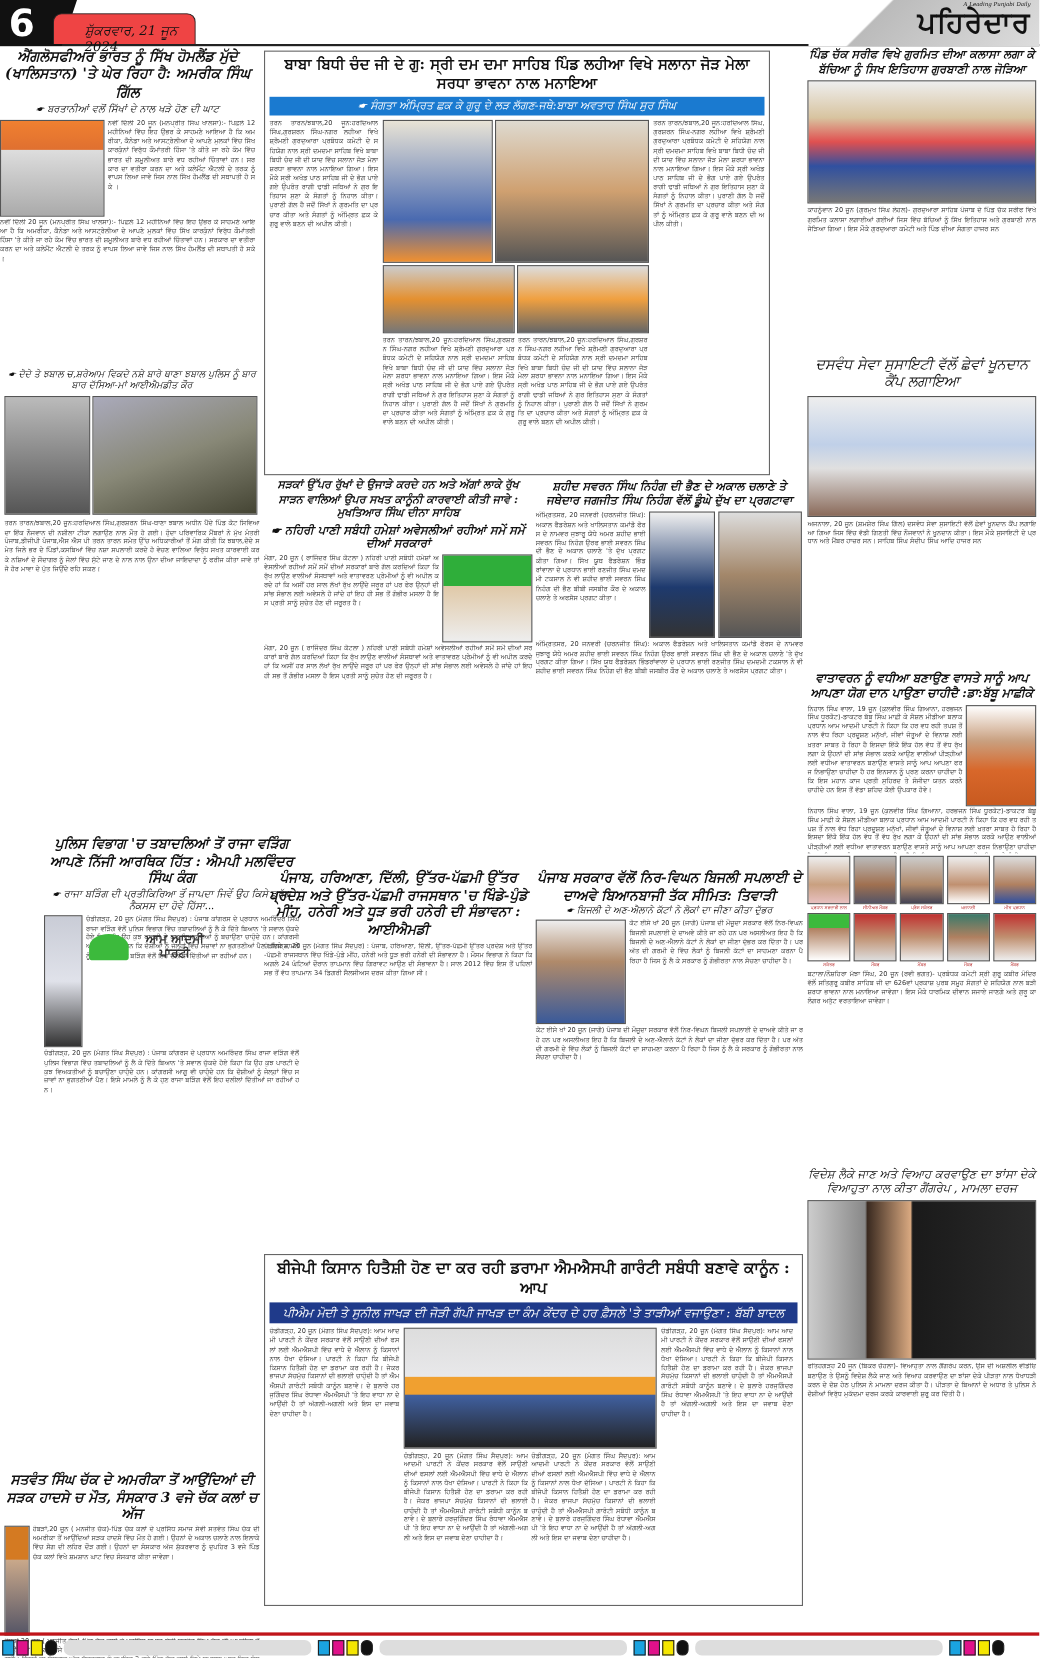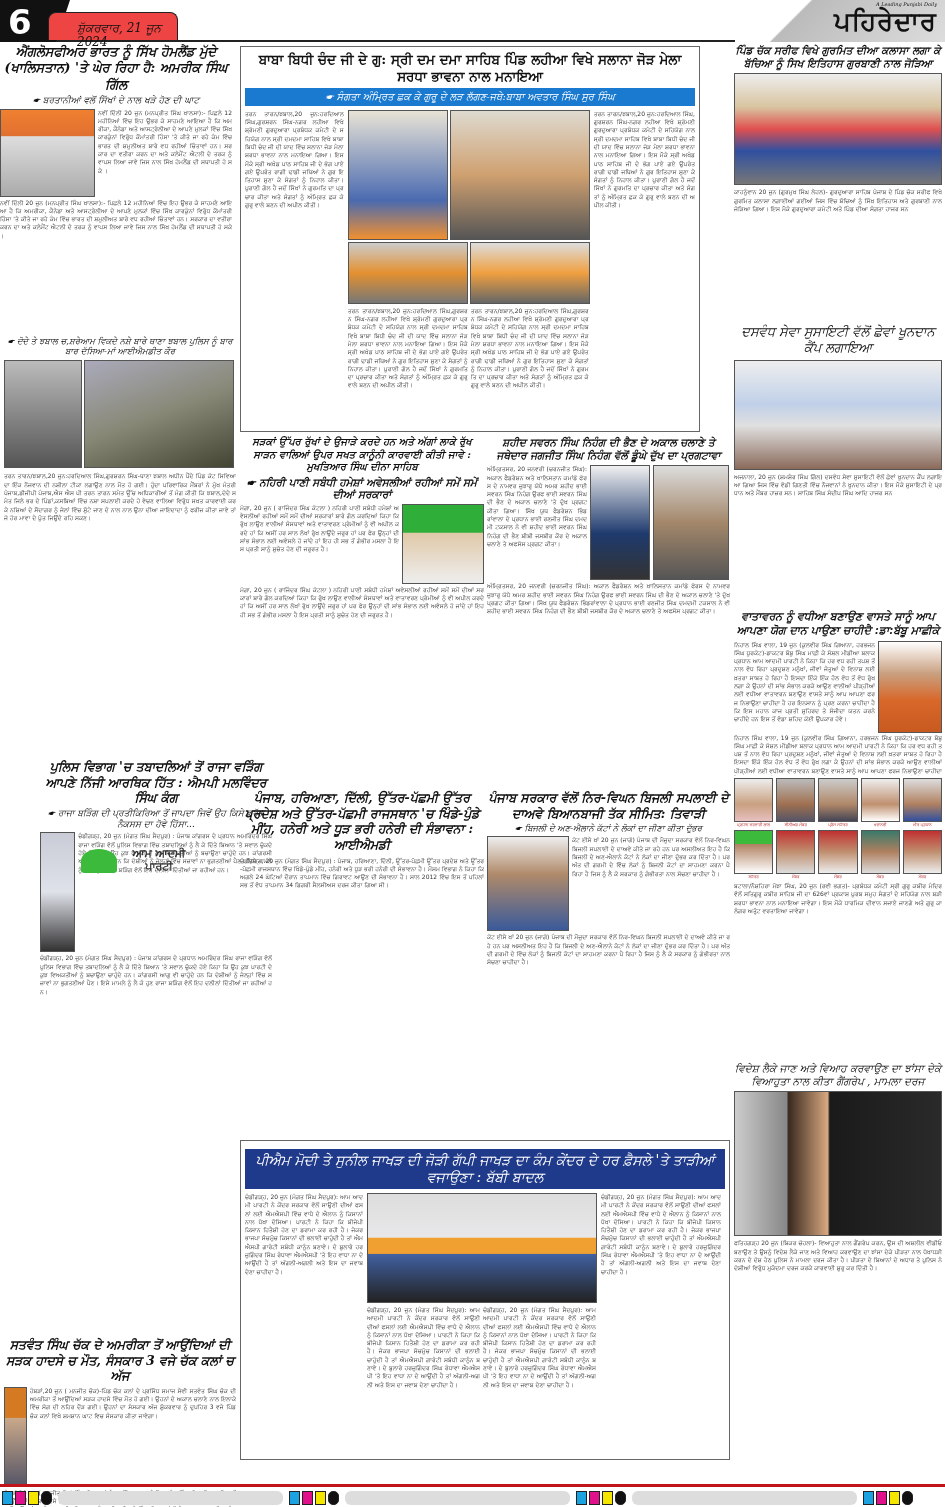--- a/index.html
+++ b/index.html
@@ -127,21 +127,22 @@
   <div class="h" style="font-size:12.5px;font-weight:bold">ਪੰਜਾਬ ਸਰਕਾਰ ਵੱਲੋਂ ਨਿਰ-ਵਿਘਨ ਬਿਜਲੀ ਸਪਲਾਈ ਦੇ ਦਾਅਵੇ ਬਿਆਨਬਾਜੀ ਤੱਕ ਸੀਮਿਤ: ਤਿਵਾੜੀ</div>
   <div class="sub" style="font-size:8.5px;margin-top:2px">☛ ਬਿਜਲੀ ਦੇ ਅਣ-ਐਲਾਨੇ ਕੱਟਾਂ ਨੇ ਲੋਕਾਂ ਦਾ ਜੀਣਾ ਕੀਤਾ ਦੁੱਭਰ</div>
   <div style="display:flex;gap:3px;margin-top:3px">
     <div class="photo" style="width:82px;height:95px;flex:none;background:linear-gradient(180deg,#eee,#b08a6a 40%,#3a5a9a)"></div>
     <div class="txt" style="height:95px">ਕੋਟ ਈਸੇ ਖਾਂ 20 ਜੂਨ (ਜਾਗੋ) ਪੰਜਾਬ ਦੀ ਮੌਜੂਦਾ ਸਰਕਾਰ ਵੱਲੋਂ ਨਿਰ-ਵਿਘਨ ਬਿਜਲੀ ਸਪਲਾਈ ਦੇ ਦਾਅਵੇ ਕੀਤੇ ਜਾ ਰਹੇ ਹਨ ਪਰ ਅਸਲੀਅਤ ਇਹ ਹੈ ਕਿ ਬਿਜਲੀ ਦੇ ਅਣ-ਐਲਾਨੇ ਕੱਟਾਂ ਨੇ ਲੋਕਾਂ ਦਾ ਜੀਣਾ ਦੁੱਭਰ ਕਰ ਦਿੱਤਾ ਹੈ। ਪਰ ਅੱਤ ਦੀ ਗਰਮੀ ਦੇ ਵਿੱਚ ਲੋਕਾਂ ਨੂੰ ਬਿਜਲੀ ਕੱਟਾਂ ਦਾ ਸਾਹਮਣਾ ਕਰਨਾ ਪੈ ਰਿਹਾ ਹੈ ਜਿਸ ਨੂੰ ਲੈ ਕੇ ਸਰਕਾਰ ਨੂੰ ਗੰਭੀਰਤਾ ਨਾਲ ਸੋਚਣਾ ਚਾਹੀਦਾ ਹੈ।</div>
   </div>
   <div class="txt" style="height:185px;margin-top:2px">ਕੋਟ ਈਸੇ ਖਾਂ 20 ਜੂਨ (ਜਾਗੋ) ਪੰਜਾਬ ਦੀ ਮੌਜੂਦਾ ਸਰਕਾਰ ਵੱਲੋਂ ਨਿਰ-ਵਿਘਨ ਬਿਜਲੀ ਸਪਲਾਈ ਦੇ ਦਾਅਵੇ ਕੀਤੇ ਜਾ ਰਹੇ ਹਨ ਪਰ ਅਸਲੀਅਤ ਇਹ ਹੈ ਕਿ ਬਿਜਲੀ ਦੇ ਅਣ-ਐਲਾਨੇ ਕੱਟਾਂ ਨੇ ਲੋਕਾਂ ਦਾ ਜੀਣਾ ਦੁੱਭਰ ਕਰ ਦਿੱਤਾ ਹੈ। ਪਰ ਅੱਤ ਦੀ ਗਰਮੀ ਦੇ ਵਿੱਚ ਲੋਕਾਂ ਨੂੰ ਬਿਜਲੀ ਕੱਟਾਂ ਦਾ ਸਾਹਮਣਾ ਕਰਨਾ ਪੈ ਰਿਹਾ ਹੈ ਜਿਸ ਨੂੰ ਲੈ ਕੇ ਸਰਕਾਰ ਨੂੰ ਗੰਭੀਰਤਾ ਨਾਲ ਸੋਚਣਾ ਚਾਹੀਦਾ ਹੈ।</div>
 </div>
 
 <div class="abs box" style="left:240px;top:1140px;width:490px;height:320px;padding:4px">
-  <div class="navybar" style="margin-top:4px;font-size:14px">ਪੀਐਮ ਮੋਦੀ ਤੇ ਸੁਨੀਲ ਜਾਖੜ ਦੀ ਜੋੜੀ ਗੱਪੀ ਜਾਖੜ ਦਾ ਕੰਮ ਕੇਂਦਰ ਦੇ ਹਰ ਫ਼ੈਸਲੇ 'ਤੇ ਤਾੜੀਆਂ ਵਜਾਉਣਾ : ਬੱਬੀ ਬਾਦਲ</div>
+  <div class="h" style="font-size:14px;font-weight:bold;font-style:normal">ਬੀਜੇਪੀ ਕਿਸਾਨ ਹਿਤੈਸ਼ੀ ਹੋਣ ਦਾ ਕਰ ਰਹੀ ਡਰਾਮਾ ਐਮਐਸਪੀ ਗਾਰੰਟੀ ਸਬੰਧੀ ਬਣਾਵੇ ਕਾਨੂੰਨ : ਆਪ</div>
+  <div class="navybar" style="margin-top:4px;font-size:11px">ਪੀਐਮ ਮੋਦੀ ਤੇ ਸੁਨੀਲ ਜਾਖੜ ਦੀ ਜੋੜੀ ਗੱਪੀ ਜਾਖੜ ਦਾ ਕੰਮ ਕੇਂਦਰ ਦੇ ਹਰ ਫ਼ੈਸਲੇ 'ਤੇ ਤਾੜੀਆਂ ਵਜਾਉਣਾ : ਬੱਬੀ ਬਾਦਲ</div>
   <div style="display:flex;gap:4px;margin-top:4px">
     <div class="txt" style="width:118px;height:264px">ਚੰਡੀਗੜ੍ਹ, 20 ਜੂਨ (ਮੰਗਤ ਸਿੰਘ ਸੈਦਪੁਰ): ਆਮ ਆਦਮੀ ਪਾਰਟੀ ਨੇ ਕੇਂਦਰ ਸਰਕਾਰ ਵੱਲੋਂ ਸਾਉਣੀ ਦੀਆਂ ਫਸਲਾਂ ਲਈ ਐਮਐਸਪੀ ਵਿੱਚ ਵਾਧੇ ਦੇ ਐਲਾਨ ਨੂੰ ਕਿਸਾਨਾਂ ਨਾਲ ਧੋਖਾ ਦੱਸਿਆ। ਪਾਰਟੀ ਨੇ ਕਿਹਾ ਕਿ ਬੀਜੇਪੀ ਕਿਸਾਨ ਹਿਤੈਸ਼ੀ ਹੋਣ ਦਾ ਡਰਾਮਾ ਕਰ ਰਹੀ ਹੈ। ਜੇਕਰ ਭਾਜਪਾ ਸੱਚਮੁੱਚ ਕਿਸਾਨਾਂ ਦੀ ਭਲਾਈ ਚਾਹੁੰਦੀ ਹੈ ਤਾਂ ਐਮਐਸਪੀ ਗਾਰੰਟੀ ਸਬੰਧੀ ਕਾਨੂੰਨ ਬਣਾਵੇ। ਦੇ ਬੁਲਾਰੇ ਹਰਜੁਗਿੰਦਰ ਸਿੰਘ ਰੰਧਾਵਾ ਐਮਐਸਪੀ 'ਤੇ ਇਹ ਵਾਧਾ ਨਾ ਦੇ ਆਉਂਦੀ ਹੈ ਤਾਂ ਅੱਗਲੀ-ਅਗਲੀ ਅਤੇ ਇਸ ਦਾ ਜਵਾਬ ਦੇਣਾ ਚਾਹੀਦਾ ਹੈ।</div>
     <div style="width:230px">
       <div class="photo" style="width:230px;height:110px;background:linear-gradient(180deg,#ddd 0%,#e8e8ea 40%,#f0a030 41%,#f0a030 55%,#4060a0 56%,#222 100%)"></div>
       <div style="display:flex;gap:3px;margin-top:3px">
         <div class="txt" style="width:113px;height:150px">ਚੰਡੀਗੜ੍ਹ, 20 ਜੂਨ (ਮੰਗਤ ਸਿੰਘ ਸੈਦਪੁਰ): ਆਮ ਆਦਮੀ ਪਾਰਟੀ ਨੇ ਕੇਂਦਰ ਸਰਕਾਰ ਵੱਲੋਂ ਸਾਉਣੀ ਦੀਆਂ ਫਸਲਾਂ ਲਈ ਐਮਐਸਪੀ ਵਿੱਚ ਵਾਧੇ ਦੇ ਐਲਾਨ ਨੂੰ ਕਿਸਾਨਾਂ ਨਾਲ ਧੋਖਾ ਦੱਸਿਆ। ਪਾਰਟੀ ਨੇ ਕਿਹਾ ਕਿ ਬੀਜੇਪੀ ਕਿਸਾਨ ਹਿਤੈਸ਼ੀ ਹੋਣ ਦਾ ਡਰਾਮਾ ਕਰ ਰਹੀ ਹੈ। ਜੇਕਰ ਭਾਜਪਾ ਸੱਚਮੁੱਚ ਕਿਸਾਨਾਂ ਦੀ ਭਲਾਈ ਚਾਹੁੰਦੀ ਹੈ ਤਾਂ ਐਮਐਸਪੀ ਗਾਰੰਟੀ ਸਬੰਧੀ ਕਾਨੂੰਨ ਬਣਾਵੇ। ਦੇ ਬੁਲਾਰੇ ਹਰਜੁਗਿੰਦਰ ਸਿੰਘ ਰੰਧਾਵਾ ਐਮਐਸਪੀ 'ਤੇ ਇਹ ਵਾਧਾ ਨਾ ਦੇ ਆਉਂਦੀ ਹੈ ਤਾਂ ਅੱਗਲੀ-ਅਗਲੀ ਅਤੇ ਇਸ ਦਾ ਜਵਾਬ ਦੇਣਾ ਚਾਹੀਦਾ ਹੈ।</div>
         <div class="txt" style="width:113px;height:150px">ਚੰਡੀਗੜ੍ਹ, 20 ਜੂਨ (ਮੰਗਤ ਸਿੰਘ ਸੈਦਪੁਰ): ਆਮ ਆਦਮੀ ਪਾਰਟੀ ਨੇ ਕੇਂਦਰ ਸਰਕਾਰ ਵੱਲੋਂ ਸਾਉਣੀ ਦੀਆਂ ਫਸਲਾਂ ਲਈ ਐਮਐਸਪੀ ਵਿੱਚ ਵਾਧੇ ਦੇ ਐਲਾਨ ਨੂੰ ਕਿਸਾਨਾਂ ਨਾਲ ਧੋਖਾ ਦੱਸਿਆ। ਪਾਰਟੀ ਨੇ ਕਿਹਾ ਕਿ ਬੀਜੇਪੀ ਕਿਸਾਨ ਹਿਤੈਸ਼ੀ ਹੋਣ ਦਾ ਡਰਾਮਾ ਕਰ ਰਹੀ ਹੈ। ਜੇਕਰ ਭਾਜਪਾ ਸੱਚਮੁੱਚ ਕਿਸਾਨਾਂ ਦੀ ਭਲਾਈ ਚਾਹੁੰਦੀ ਹੈ ਤਾਂ ਐਮਐਸਪੀ ਗਾਰੰਟੀ ਸਬੰਧੀ ਕਾਨੂੰਨ ਬਣਾਵੇ। ਦੇ ਬੁਲਾਰੇ ਹਰਜੁਗਿੰਦਰ ਸਿੰਘ ਰੰਧਾਵਾ ਐਮਐਸਪੀ 'ਤੇ ਇਹ ਵਾਧਾ ਨਾ ਦੇ ਆਉਂਦੀ ਹੈ ਤਾਂ ਅੱਗਲੀ-ਅਗਲੀ ਅਤੇ ਇਸ ਦਾ ਜਵਾਬ ਦੇਣਾ ਚਾਹੀਦਾ ਹੈ।</div>
       </div>
     </div>
     <div class="txt" style="width:120px;height:264px">ਚੰਡੀਗੜ੍ਹ, 20 ਜੂਨ (ਮੰਗਤ ਸਿੰਘ ਸੈਦਪੁਰ): ਆਮ ਆਦਮੀ ਪਾਰਟੀ ਨੇ ਕੇਂਦਰ ਸਰਕਾਰ ਵੱਲੋਂ ਸਾਉਣੀ ਦੀਆਂ ਫਸਲਾਂ ਲਈ ਐਮਐਸਪੀ ਵਿੱਚ ਵਾਧੇ ਦੇ ਐਲਾਨ ਨੂੰ ਕਿਸਾਨਾਂ ਨਾਲ ਧੋਖਾ ਦੱਸਿਆ। ਪਾਰਟੀ ਨੇ ਕਿਹਾ ਕਿ ਬੀਜੇਪੀ ਕਿਸਾਨ ਹਿਤੈਸ਼ੀ ਹੋਣ ਦਾ ਡਰਾਮਾ ਕਰ ਰਹੀ ਹੈ। ਜੇਕਰ ਭਾਜਪਾ ਸੱਚਮੁੱਚ ਕਿਸਾਨਾਂ ਦੀ ਭਲਾਈ ਚਾਹੁੰਦੀ ਹੈ ਤਾਂ ਐਮਐਸਪੀ ਗਾਰੰਟੀ ਸਬੰਧੀ ਕਾਨੂੰਨ ਬਣਾਵੇ। ਦੇ ਬੁਲਾਰੇ ਹਰਜੁਗਿੰਦਰ ਸਿੰਘ ਰੰਧਾਵਾ ਐਮਐਸਪੀ 'ਤੇ ਇਹ ਵਾਧਾ ਨਾ ਦੇ ਆਉਂਦੀ ਹੈ ਤਾਂ ਅੱਗਲੀ-ਅਗਲੀ ਅਤੇ ਇਸ ਦਾ ਜਵਾਬ ਦੇਣਾ ਚਾਹੀਦਾ ਹੈ।</div>

